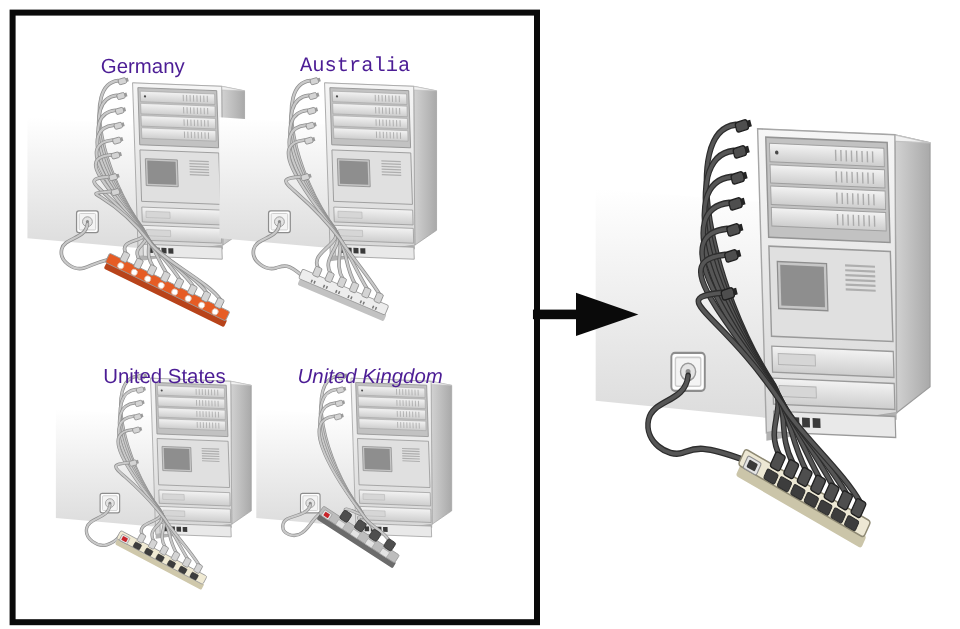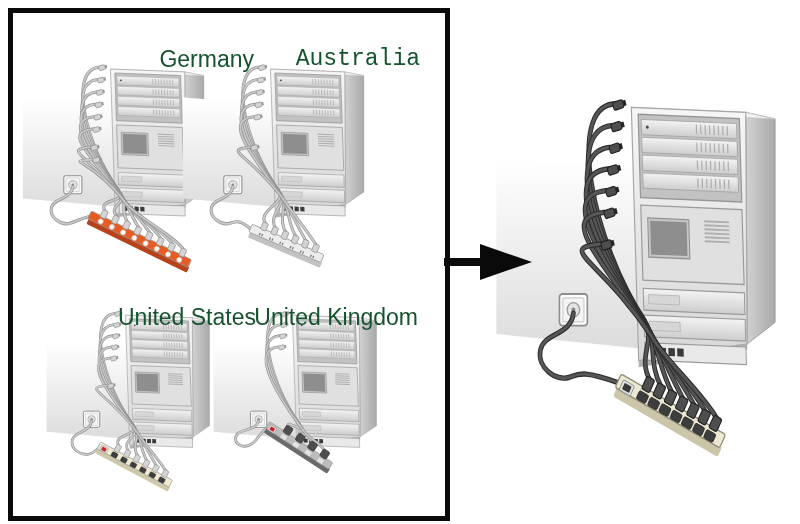--- a/index.html
+++ b/index.html
@@ -5,27 +5,27 @@
   html,body{margin:0;padding:0;background:#ffffff;}
   .stage{
     position:relative;width:800px;height:524px;background:#ffffff;overflow:hidden;
     font-family:"Liberation Sans",sans-serif;
   }
   .country-panel{
     position:absolute;left:8px;top:8px;width:432px;height:503px;
     border:5px solid #0a0a0a;background:#ffffff;box-sizing:content-box;
   }
   .fig-label{
-    position:absolute;width:170px;text-align:right;
-    font-size:23px;color:#14532d;white-space:nowrap;z-index:5;
+    position:absolute;width:170px;text-align:left;
+    font-size:17px;color:#4c1d95;white-space:nowrap;z-index:5;
   }
   .lbl-germany{left:71px;top:33px;}
   .lbl-australia{left:237px;top:33px;font-family:Liberation Mono, monospace;}
   .lbl-us{left:73px;top:291px;}
-  .lbl-uk{left:235px;top:291px;}
+  .lbl-uk{left:235px;top:291px;font-style:italic;}
   .fig-svg{position:absolute;}
   .svg-germany{left:20px;top:55px;width:200px;height:230px;}
   .svg-australia{left:180px;top:55px;width:200px;height:230px;}
   .svg-us{left:44px;top:303px;width:180px;height:206px;}
   .svg-uk{left:211px;top:303px;width:180px;height:206px;}
   .svg-result{left:492px;top:84px;width:308px;height:400px;}
   .arrow-svg{position:absolute;left:444px;top:240px;width:92px;height:44px;z-index:6;}
 </style>
 </head>
 <body>

